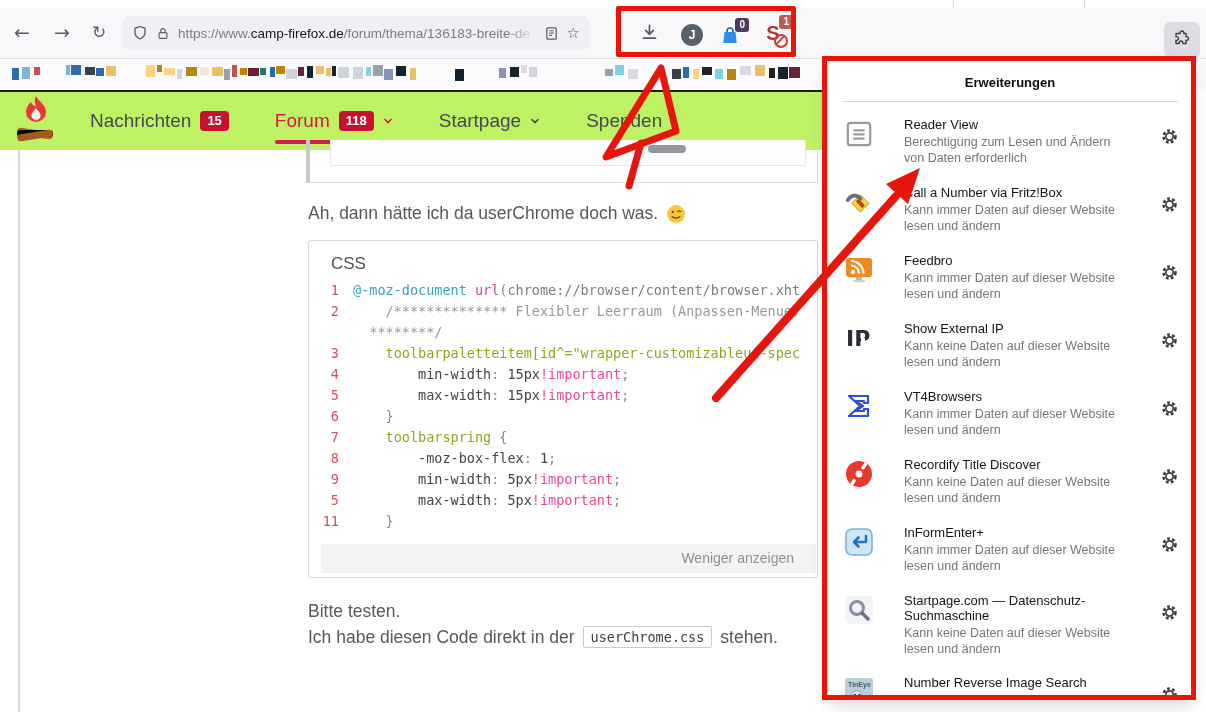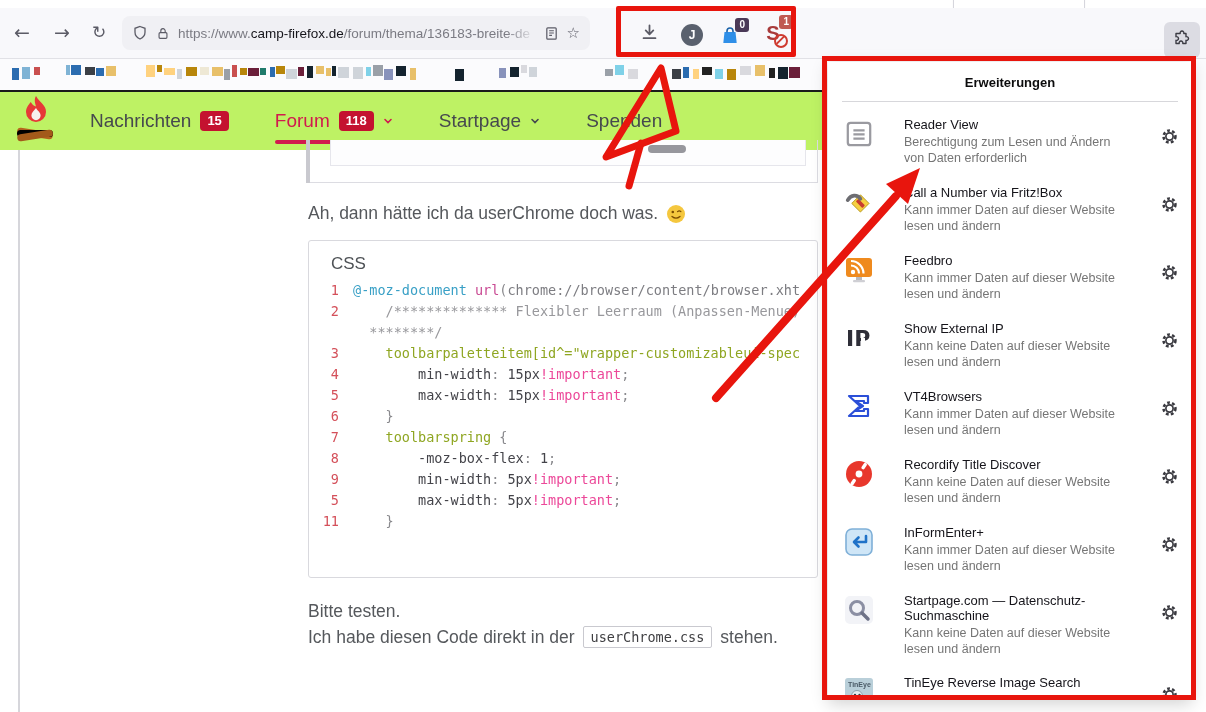--- a/index.html
+++ b/index.html
@@ -276,20 +276,21 @@
         <div class="code-line"><span class="ln">3</span><span class="lc"><span class="seg-sel">    toolbarpaletteitem[id^="wrapper-customizableui-spec</span></span></div>
         <div class="code-line"><span class="ln">4</span><span class="lc"><span class="seg-pr">        min-width</span><span class="seg-pu">: </span><span class="seg-val">15px</span><span class="seg-imp">!important</span><span class="seg-pu">;</span></span></div>
         <div class="code-line"><span class="ln">5</span><span class="lc"><span class="seg-pr">        max-width</span><span class="seg-pu">: </span><span class="seg-val">15px</span><span class="seg-imp">!important</span><span class="seg-pu">;</span></span></div>
         <div class="code-line"><span class="ln">6</span><span class="lc"><span class="seg-pu">    }</span></span></div>
         <div class="code-line"><span class="ln">7</span><span class="lc"><span class="seg-sel">    toolbarspring</span><span class="seg-pu"> {</span></span></div>
         <div class="code-line"><span class="ln">8</span><span class="lc"><span class="seg-pr">        -moz-box-flex</span><span class="seg-pu">: </span><span class="seg-val">1</span><span class="seg-pu">;</span></span></div>
         <div class="code-line"><span class="ln">9</span><span class="lc"><span class="seg-pr">        min-width</span><span class="seg-pu">: </span><span class="seg-val">5px</span><span class="seg-imp">!important</span><span class="seg-pu">;</span></span></div>
         <div class="code-line"><span class="ln">5</span><span class="lc"><span class="seg-pr">        max-width</span><span class="seg-pu">: </span><span class="seg-val">5px</span><span class="seg-imp">!important</span><span class="seg-pu">;</span></span></div>
         <div class="code-line"><span class="ln">11</span><span class="lc"><span class="seg-pu">    }</span></span></div>
       </div>
+    <div class="code-footer">Weniger anzeigen</div>
   </div>
 
   <div class="outro1">Bitte testen.</div>
   <div class="outro2">
     <span>Ich habe diesen Code direkt in der</span>
     <span class="inline-code">userChrome.css</span>
     <span>stehen.</span>
   </div>
 
   <div class="panel">
@@ -434,21 +435,21 @@
           <span class="ext-icon">
             <svg width="30" height="30" viewBox="0 0 30 30">
               <rect x="1" y="1" width="28" height="28" rx="3" fill="#b9cfd9"></rect>
               <text x="4" y="10" font-family="Liberation Sans, sans-serif" font-size="7" font-weight="bold" fill="#4a5a66">TinEye</text>
               <circle cx="13" cy="19" r="5.5" fill="#e3ecf0" stroke="#8aa0ac"></circle>
               <circle cx="11" cy="18" r="1.2" fill="#30424c"></circle>
               <circle cx="15.5" cy="18" r="1.2" fill="#30424c"></circle>
             </svg>
           </span>
           <span class="ext-text">
-            <span class="ext-name">TinEye Reverse Image Search</span>
+            <span class="ext-name">Number Reverse Image Search</span>
             <span class="ext-desc">Kann keine Daten auf dieser Website lesen und ändern</span>
           </span>
           <span class="ext-gear"><svg width="17" height="17" viewBox="0 0 16 16">
               <circle cx="8" cy="8" r="5.6" fill="none" stroke="#3a3a40" stroke-width="2.4" stroke-dasharray="2.6 2.1"></circle>
               <circle cx="8" cy="8" r="3.4" fill="none" stroke="#3a3a40" stroke-width="1.6"></circle>
             </svg></span>
         </div>
       </div>
   </div>
 

